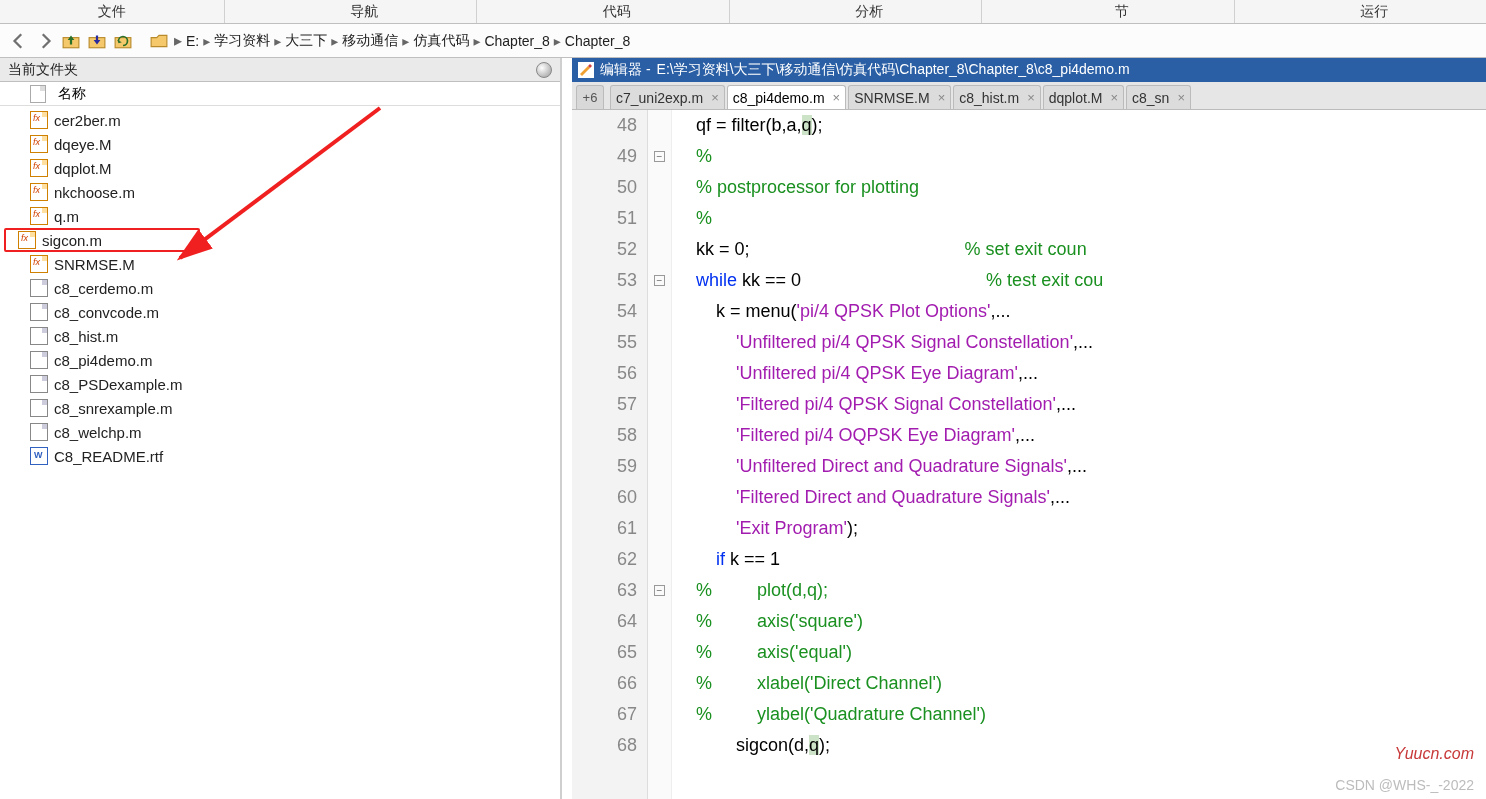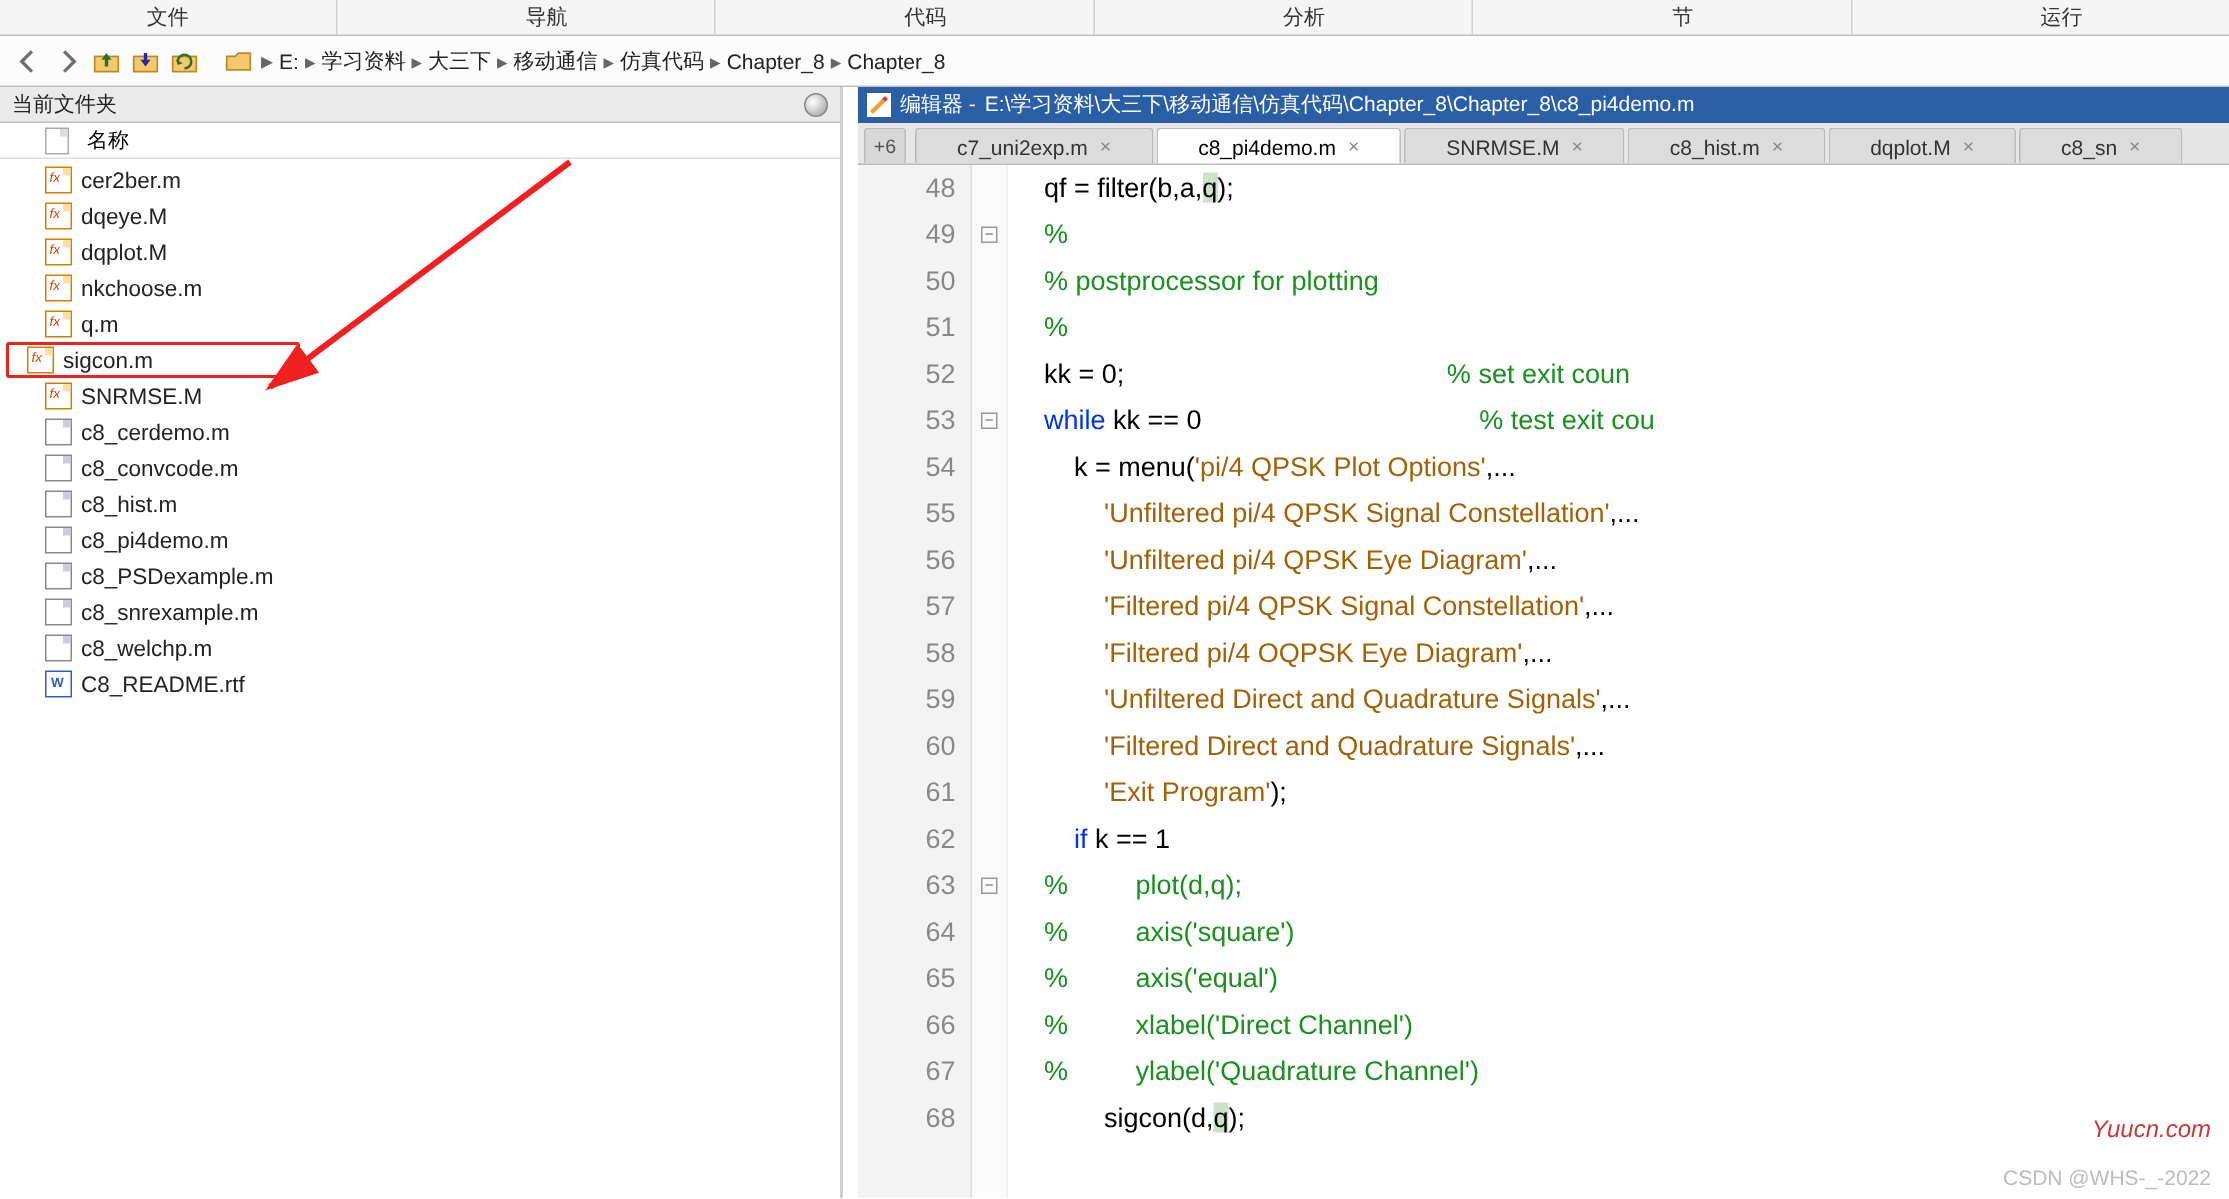--- a/index.html
+++ b/index.html
@@ -47,35 +47,35 @@
 
 .arrow-overlay { position:absolute; left:150px; top:40px; pointer-events:none; }
 
 
 .right { flex:1; display:flex; flex-direction:column; overflow:hidden; }
 .editor-title { height:24px; background:#2a5fa5; color:#fff; display:flex; align-items:center; padding:0 6px; font-size:14px; gap:6px; }
 .editor-title .pencil { width:16px; height:16px; }
 
 .tab-bar { height:28px; display:flex; align-items:end; background:#e6e6e6; border-bottom:1px solid #bbb; padding-left:4px; overflow:hidden; }
 .tab-add { width:28px; height:24px; background:#d8d8d8; border:1px solid #bbb; border-bottom:none; border-radius:3px 3px 0 0; margin-right:6px; font-size:13px; display:flex; align-items:center; justify-content:center; color:#555; cursor:pointer; }
-.tab { height:24px; padding:0 27px; display:flex; align-items:center; gap:8px; font-size:14px; background:#dcdcdc; border:1px solid #bbb; border-bottom:none; border-radius:3px 3px 0 0; margin-right:2px; cursor:pointer; color:#333; white-space:nowrap;text-align:right; }
+.tab { height:24px; padding:0 5px; display:flex; align-items:center; gap:8px; font-size:14px; background:#dcdcdc; border:1px solid #bbb; border-bottom:none; border-radius:3px 3px 0 0; margin-right:2px; cursor:pointer; color:#333; white-space:nowrap;text-align:right; }
 .tab.active { background:#fff; color:#000; }
 .tab .close { color:#888; font-size:13px; cursor:pointer; }
 
 .code-area { flex:1; display:flex; overflow:hidden; font-family:Consolas,"Courier New",monospace; font-size:18px; line-height:31px; }
 .gutter { width:76px; background:#f3f3f3; border-right:1px solid #ddd; text-align:right; color:#888; padding-right:10px; }
 .gutter .ln { height:31px; }
 .fold-col { width:24px; background:#fafafa; border-right:1px solid #eee; text-align:center; }
 .fold-col .fold { height:31px; color:#999; font-size:12px; display:flex; align-items:center; justify-content:center; }
 .fold-col .fold .box { width:11px; height:11px; border:1px solid #999; font-size:10px; line-height:9px; text-align:center; color:#666; }
 .code { flex:1; padding-left:24px; white-space:pre; overflow:hidden; color:#000; }
 .code .line { height:31px; }
 .c-comment { color:#1a9020; }
 .c-keyword { color:#0030f0; }
-.c-string  { color:#a16207; }
+.c-string  { color:#a21caf; }
 .c-cursor  { background:#cde3c8; }
 
 
 .wm1 { position:absolute; right:12px; bottom:36px; color:#c83a3a; font-size:16px; font-family:Liberation Sans, sans-serif; font-style:italic; pointer-events:none; }
 .wm2 { position:absolute; right:12px; bottom:6px; color:#bcbcbc; font-size:14px; pointer-events:none; }
 </style>
 </head>
 <body>
 
 <div class="menubar">

